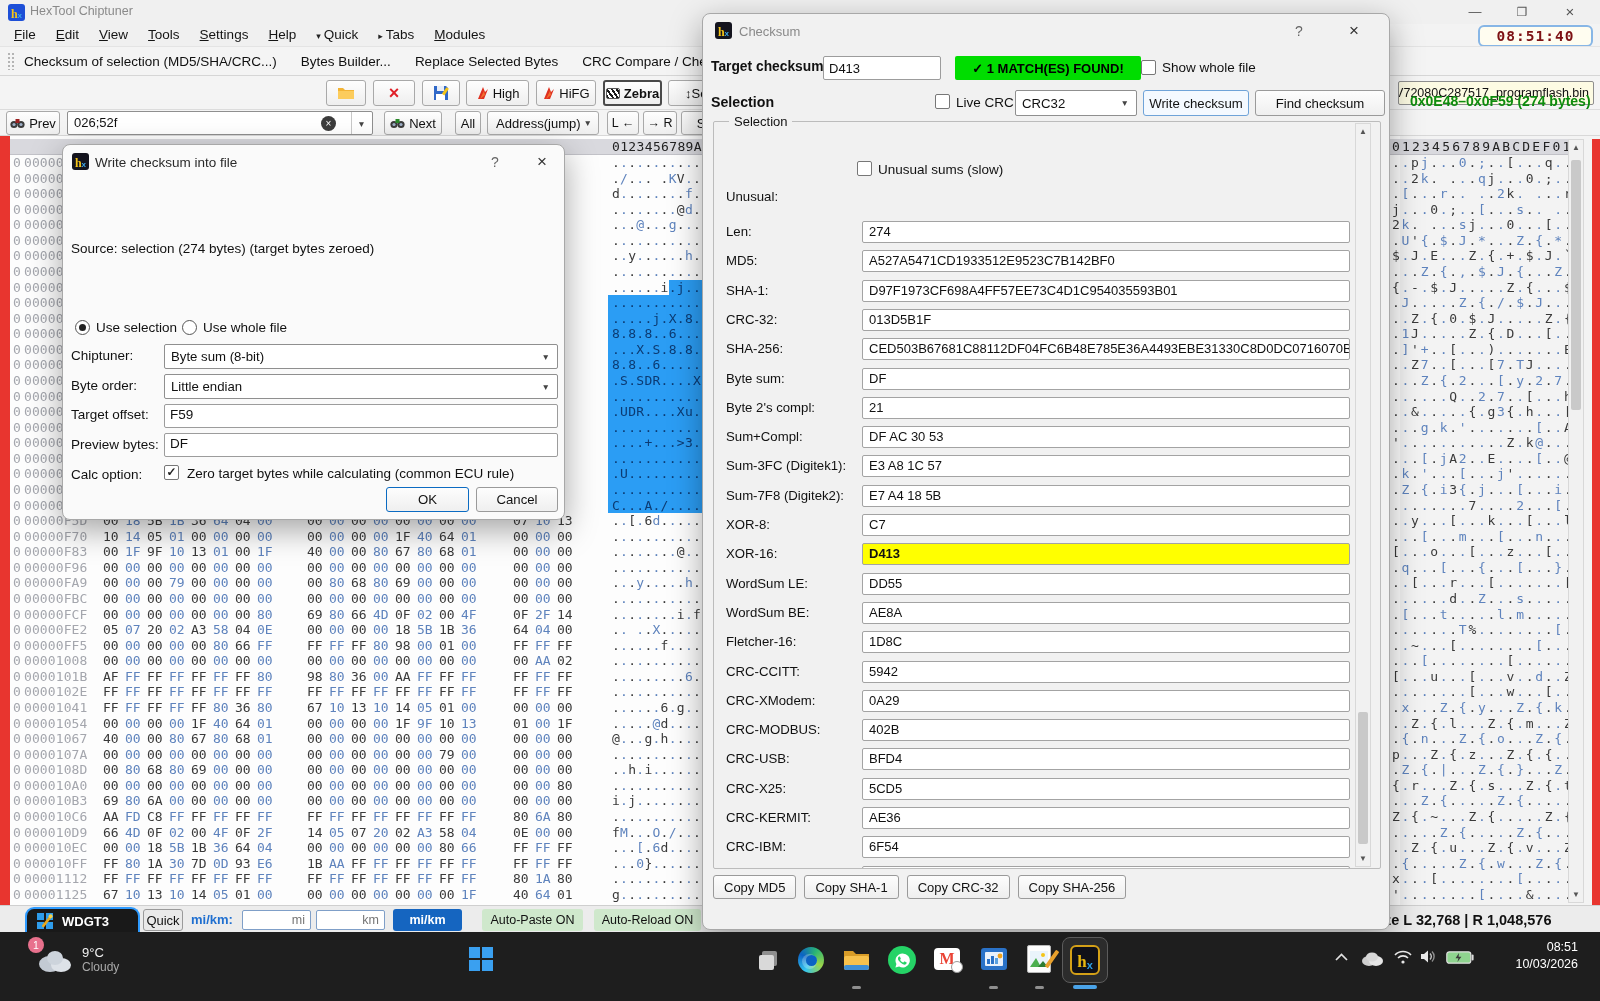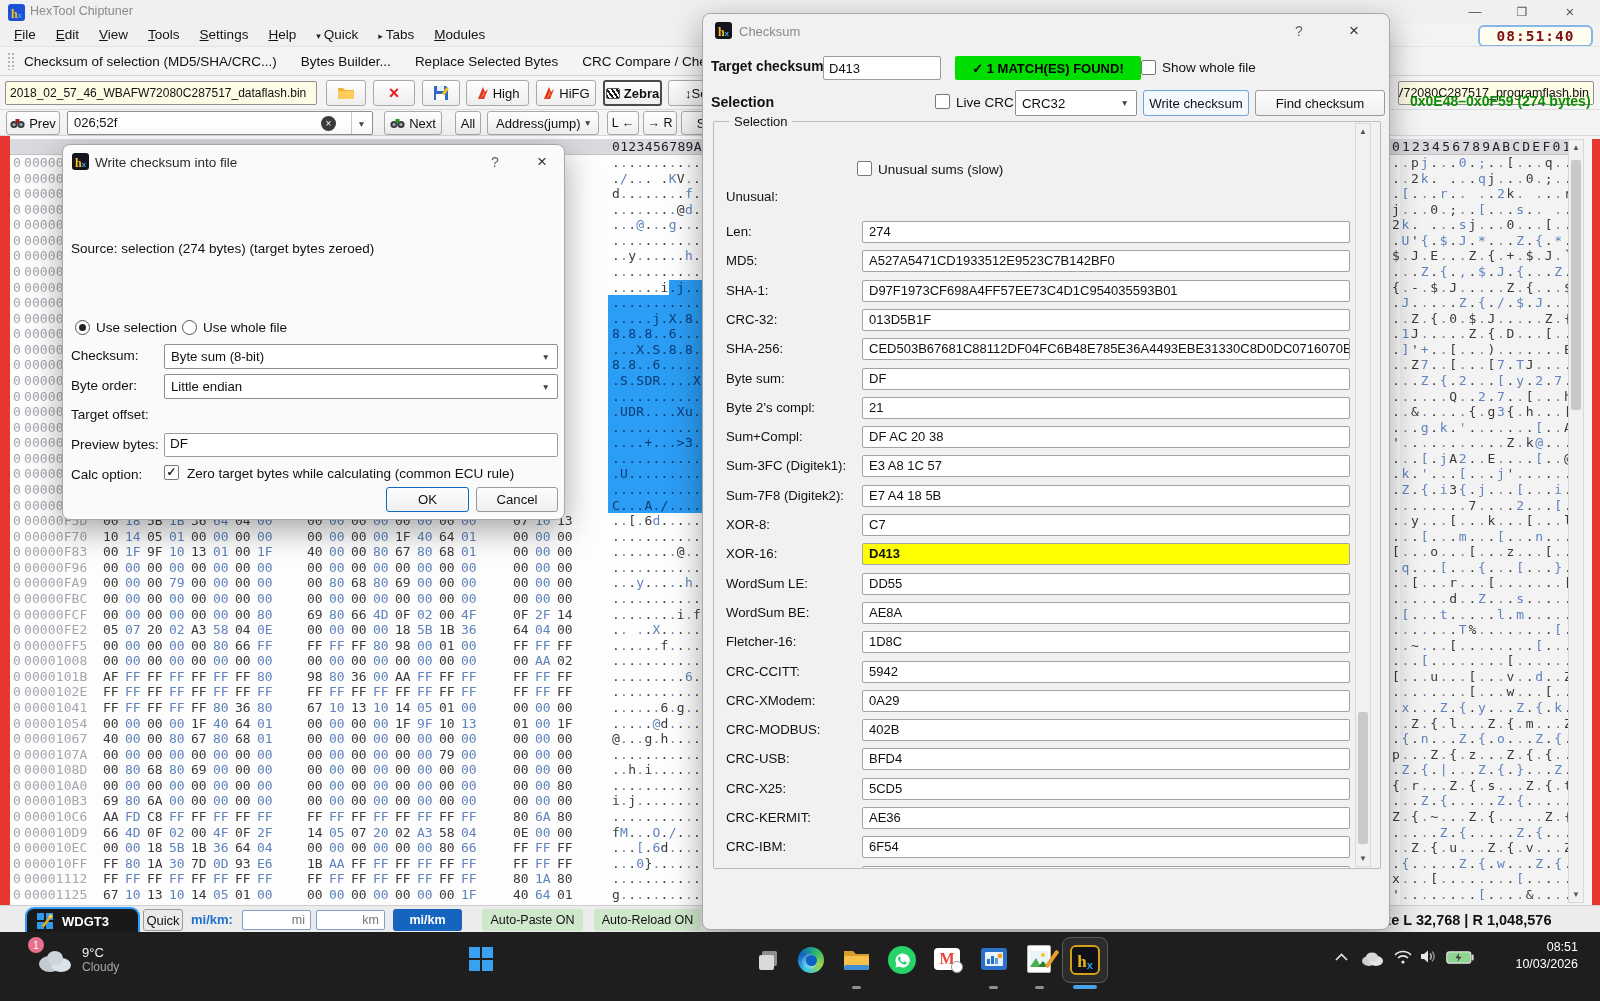--- a/index.html
+++ b/index.html
@@ -98,21 +98,20 @@
 
   <div class="tabsrow">
     <div class="grip"></div>
   <div class="action-tab">Checksum of selection (MD5/SHA/CRC...)</div>
       <div class="action-tab">Bytes Builder...</div>
       <div class="action-tab">Replace Selected Bytes</div>
       <div class="action-tab">CRC Compare / Checksum Lab.</div>
     </div>
 
   <div class="filebar">
-    <div class="fname" style="left:5px;top:5px;width:312px;height:24px;">2018_02_57_46_WBAFW72080C287517_dataflash.bin</div>
     <div class="tbtn" style="left:326px;top:4px;width:40px;">
       <svg width="18" height="14" viewBox="0 0 18 14">
           <path d="M1 2 h5 l2 2 h9 v9 h-16 z" fill="#f3b435"></path>
           <path d="M1 5 h16 v8 h-16 z" fill="#fccc5c"></path>
         </svg>
     </div>
     <div class="tbtn" style="left:373px;top:4px;width:42px;color:#e02028;font-weight:bold;font-size:18px;">
         <span>×</span>
       </div>
     <div class="tbtn" style="left:422px;top:4px;width:38px;">
@@ -2499,31 +2498,32 @@
         <span class="x" style="font-size:8px;line-height:11px;">x</span>
       </div>
     <div class="dtitle" style="left:32px;top:10px;color:#2a2a2a;font-size:13.5px;">Write checksum into file</div>
     <div class="dhelp" style="left:428px;top:9px;">?</div>
     <div class="dclose" style="left:474px;top:8px;">×</div>
     <div class="dlabel" style="left:8px;top:96px;font-size:13.5px;">Source: selection (274 bytes) (target bytes zeroed)</div>
     <div class="radio on" style="left:12px;top:175px;"></div>
     <div class="dlabel" style="left:33px;top:175px;font-size:13.5px;">Use selection</div>
     <div class="radio" style="left:119px;top:175px;"></div>
     <div class="dlabel" style="left:140px;top:175px;font-size:13.5px;">Use whole file</div>
-    <div class="dlabel" style="left:8px;top:203px;font-size:13.5px;">Checksum:</div>
+    <div class="dlabel" style="left:8px;top:203px;font-size:13.5px;">Chiptuner:</div>
     <div class="ddrop" style="left:101px;top:199px;width:394px;height:25px;">
         <span>Byte sum (8-bit)</span>
         <span class="dda">▼</span>
       </div>
     <div class="dlabel" style="left:8px;top:233px;font-size:13.5px;">Byte order:</div>
     <div class="ddrop" style="left:101px;top:229px;width:394px;height:25px;">
         <span>Little endian</span>
         <span class="dda">▼</span>
       </div>
     <div class="dlabel" style="left:8px;top:262px;font-size:13.5px;">Target offset:</div>
+    <div class="dfield" style="left:101px;top:259px;width:394px;height:24px;font-size:13.5px;">F59</div>
     <div class="dlabel" style="left:8px;top:292px;font-size:13.5px;">Preview bytes:</div>
     <div class="dfield" style="left:101px;top:288px;width:394px;height:24px;font-size:13.5px;">DF</div>
     <div class="dlabel" style="left:8px;top:322px;font-size:13.5px;">Calc option:</div>
     <div class="chk" style="left:101px;top:320px;">✓</div>
     <div class="dlabel" style="left:124px;top:321px;font-size:13.5px;">Zero target bytes while calculating (common ECU rule)</div>
     <div class="dbtn" style="left:323px;top:342px;width:83px;height:25px;border:1.5px solid #0b6bc2;">OK</div>
     <div class="dbtn" style="left:413px;top:342px;width:82px;height:25px;">Cancel</div>
   </div>
 
   <div class="dialog" style="left:702px;top:13px;width:688px;height:917px;background:#f1f1f1;z-index:12;">
@@ -2564,21 +2564,21 @@
           <div class="cfv" style="top: 157.6px;">D97F1973CF698A4FF57EE73C4D1C954035593B01</div>
           <div class="cfl" style="top: 189.9px;">CRC-32:</div>
           <div class="cfv" style="top: 186.9px;">013D5B1F</div>
           <div class="cfl" style="top: 219.2px;">SHA-256:</div>
           <div class="cfv" style="top: 216.2px;">CED503B67681C88112DF04FC6B48E785E36A4493EBE31330C8D0DC0716070B09</div>
           <div class="cfl" style="top: 248.5px;">Byte sum:</div>
           <div class="cfv" style="top: 245.5px;">DF</div>
           <div class="cfl" style="top: 277.8px;">Byte 2's compl:</div>
           <div class="cfv" style="top: 274.8px;">21</div>
           <div class="cfl" style="top: 307.1px;">Sum+Compl:</div>
-          <div class="cfv" style="top: 304.1px;">DF AC 20 38</div>
+          <div class="cfv" style="top: 304.1px;">DF AC 30 53</div>
           <div class="cfl" style="top: 336.4px;">Sum-3FC (Digitek1):</div>
           <div class="cfv" style="top: 333.4px;">E3 A8 1C 57</div>
           <div class="cfl" style="top: 365.7px;">Sum-7F8 (Digitek2):</div>
           <div class="cfv" style="top: 362.7px;">E7 A4 18 5B</div>
           <div class="cfl" style="top: 395px;">XOR-8:</div>
           <div class="cfv" style="top: 392px;">C7</div>
           <div class="cfl" style="top: 424.3px;">XOR-16:</div>
           <div class="cfv hlf" style="top: 421.3px;">D413</div>
           <div class="cfl" style="top: 453.6px;">WordSum LE:</div>
           <div class="cfv" style="top: 450.6px;">DD55</div>
@@ -2604,20 +2604,26 @@
         </div>
     </div>
     <div style="position:absolute;left:26px;top:100px;background:#f1f1f1;padding:0 5px;font-size:13px;color:#111;">Selection</div>
 
     <div class="sb" style="left:652px;top:109px;width:16px;height:744px;">
       <div class="sbarrow" style="top:3px;">▲</div>
       <div class="sbthumb" style="left:2px;top:588px;width:10px;height:132px;"></div>
       <div class="sbarrow" style="bottom:3px;">▼</div>
     </div>
 
+    <div style="position:absolute;left:10px;top:861px;display:flex;gap:8px;">
+        <div class="cbtn">Copy MD5</div>
+        <div class="cbtn">Copy SHA-1</div>
+        <div class="cbtn">Copy CRC-32</div>
+        <div class="cbtn">Copy SHA-256</div>
+      </div>
   </div>
 
   <div class="taskbar">
     <div class="ticon" style="left:34px;top:12px;">
       <span style="position:relative;width:40px;height:30px;display:block;">
         <svg width="40" height="30" viewBox="0 0 40 30">
             <ellipse cx="16" cy="20" rx="11" ry="8" fill="#c3cad3"></ellipse>
             <ellipse cx="27" cy="21" rx="10" ry="7" fill="#dde2e8"></ellipse>
             <ellipse cx="21" cy="14" rx="8" ry="7" fill="#cdd4dc"></ellipse>
           </svg>

